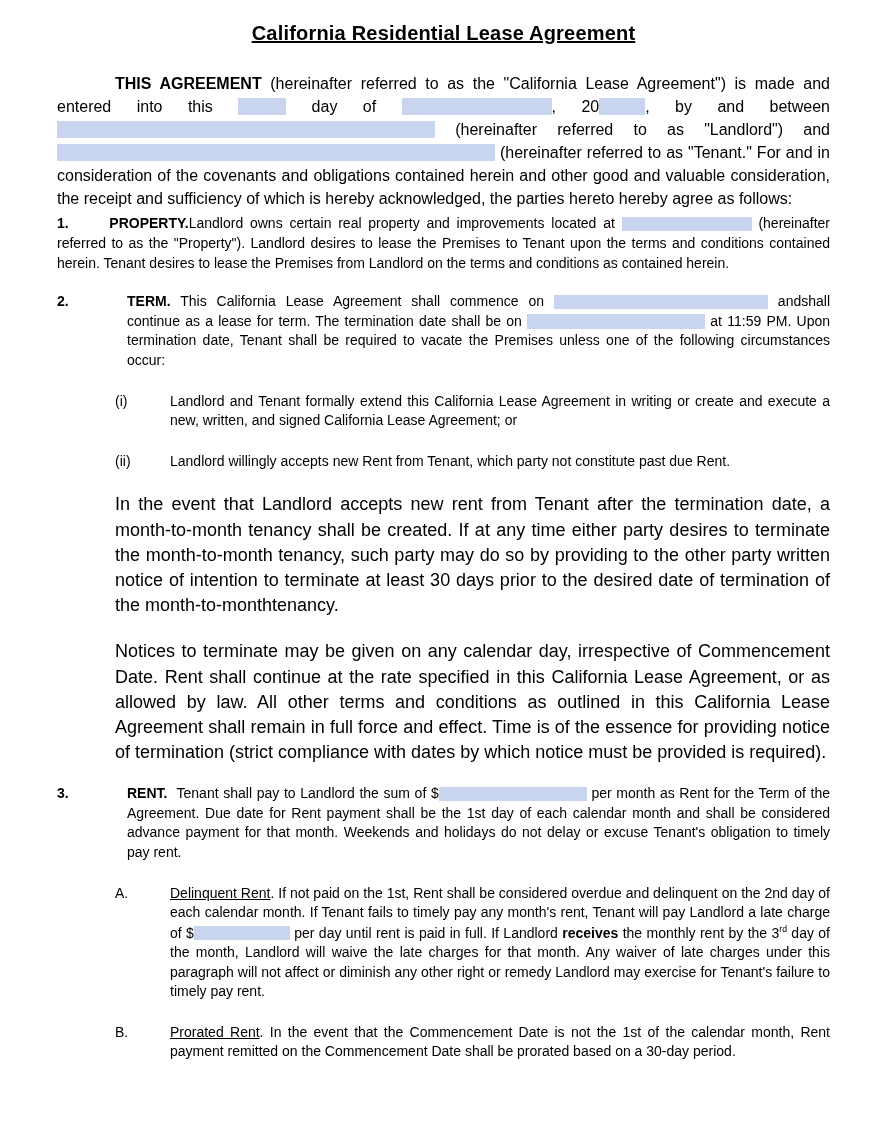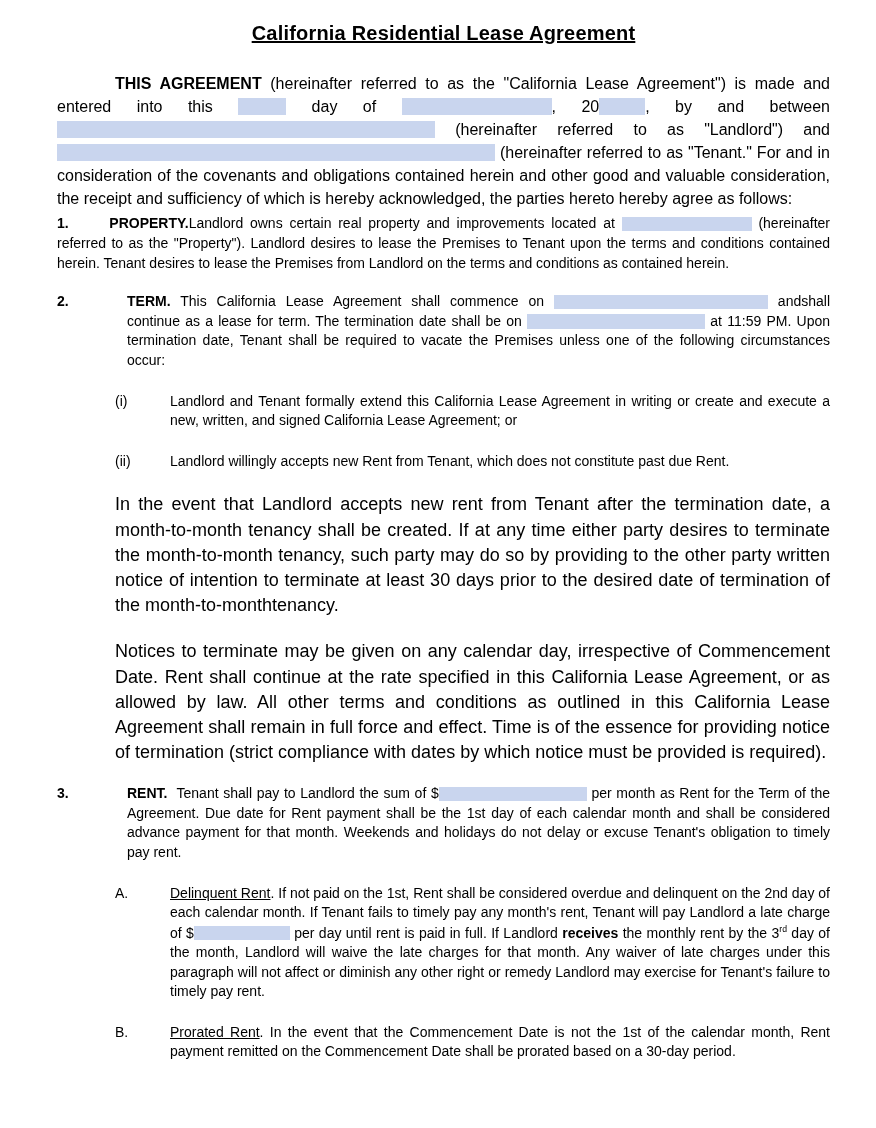--- a/index.html
+++ b/index.html
@@ -83,21 +83,21 @@
     <div class="sec-body" data-name="section-term-body"><span class="seg-b" data-name="section-2-heading">TERM.</span><span class="seg-t" data-name="text-run"> This California Lease Agreement shall commence on </span><span class="field" data-name="commencement-date-field"></span><span class="seg-t" data-name="text-run"> andshall continue as a lease for term. The termination date shall be on </span><span class="field" data-name="termination-date-field"></span><span class="seg-t" data-name="text-run"> at 11:59 PM. Upon termination date, Tenant shall be required to vacate the Premises unless one of the following circumstances occur:</span></div>
   </div>
 
   <div class="sub-row" data-name="term-clause-i">
     <span class="sub-label" data-name="term-clause-i-label">(i)</span>
     <div class="sub-body" data-name="term-clause-i-body"><span class="seg-t" data-name="text-run">Landlord and Tenant formally extend this California Lease Agreement in writing or create and execute a new, written, and signed California Lease Agreement; or</span></div>
   </div>
 
   <div class="sub-row" data-name="term-clause-ii">
     <span class="sub-label" data-name="term-clause-ii-label">(ii)</span>
-    <div class="sub-body" data-name="term-clause-ii-body"><span class="seg-t" data-name="text-run">Landlord willingly accepts new Rent from Tenant, which does not constitute past due Rent.</span></div>
+    <div class="sub-body" data-name="term-clause-ii-body"><span class="seg-t" data-name="text-run">Landlord willingly accepts new Rent from Tenant, which party not constitute past due Rent.</span></div>
   </div>
 
   <div class="indent-para" data-name="month-to-month-paragraph"><span class="seg-t" data-name="text-run">In the event that Landlord accepts new rent from Tenant after the termination date, a month-to-month tenancy shall be created. If at any time either party desires to terminate the month-to-month tenancy, such party may do so by providing to the other party written notice of intention to terminate at least 30 days prior to the desired date of termination of the month-to-monthtenancy.</span></div>
 
   <div class="indent-para" data-name="termination-notice-paragraph"><span class="seg-t" data-name="text-run">Notices to terminate may be given on any calendar day, irrespective of Commencement Date. Rent shall continue at the rate specified in this California Lease Agreement, or as allowed by law. All other terms and conditions as outlined in this California Lease Agreement shall remain in full force and effect. Time is of the essence for providing notice of termination (strict compliance with dates by which notice must be provided is required).</span></div>
 
   <div class="sec-row" data-name="section-rent">
     <span class="sec-num" data-name="section-rent-number">3.</span>
     <div class="sec-body" data-name="section-rent-body"><span class="seg-b" data-name="section-3-heading">RENT.</span><span class="seg-t" data-name="text-run">&nbsp; Tenant shall pay to Landlord the sum of $</span><span class="field" data-name="monthly-rent-field"></span><span class="seg-t" data-name="text-run"> per month as Rent for the Term of the Agreement. Due date for Rent payment shall be the 1st day of each calendar month and shall be considered advance payment for that month. Weekends and holidays do not delay or excuse Tenant's obligation to timely pay rent.</span></div>
   </div>

